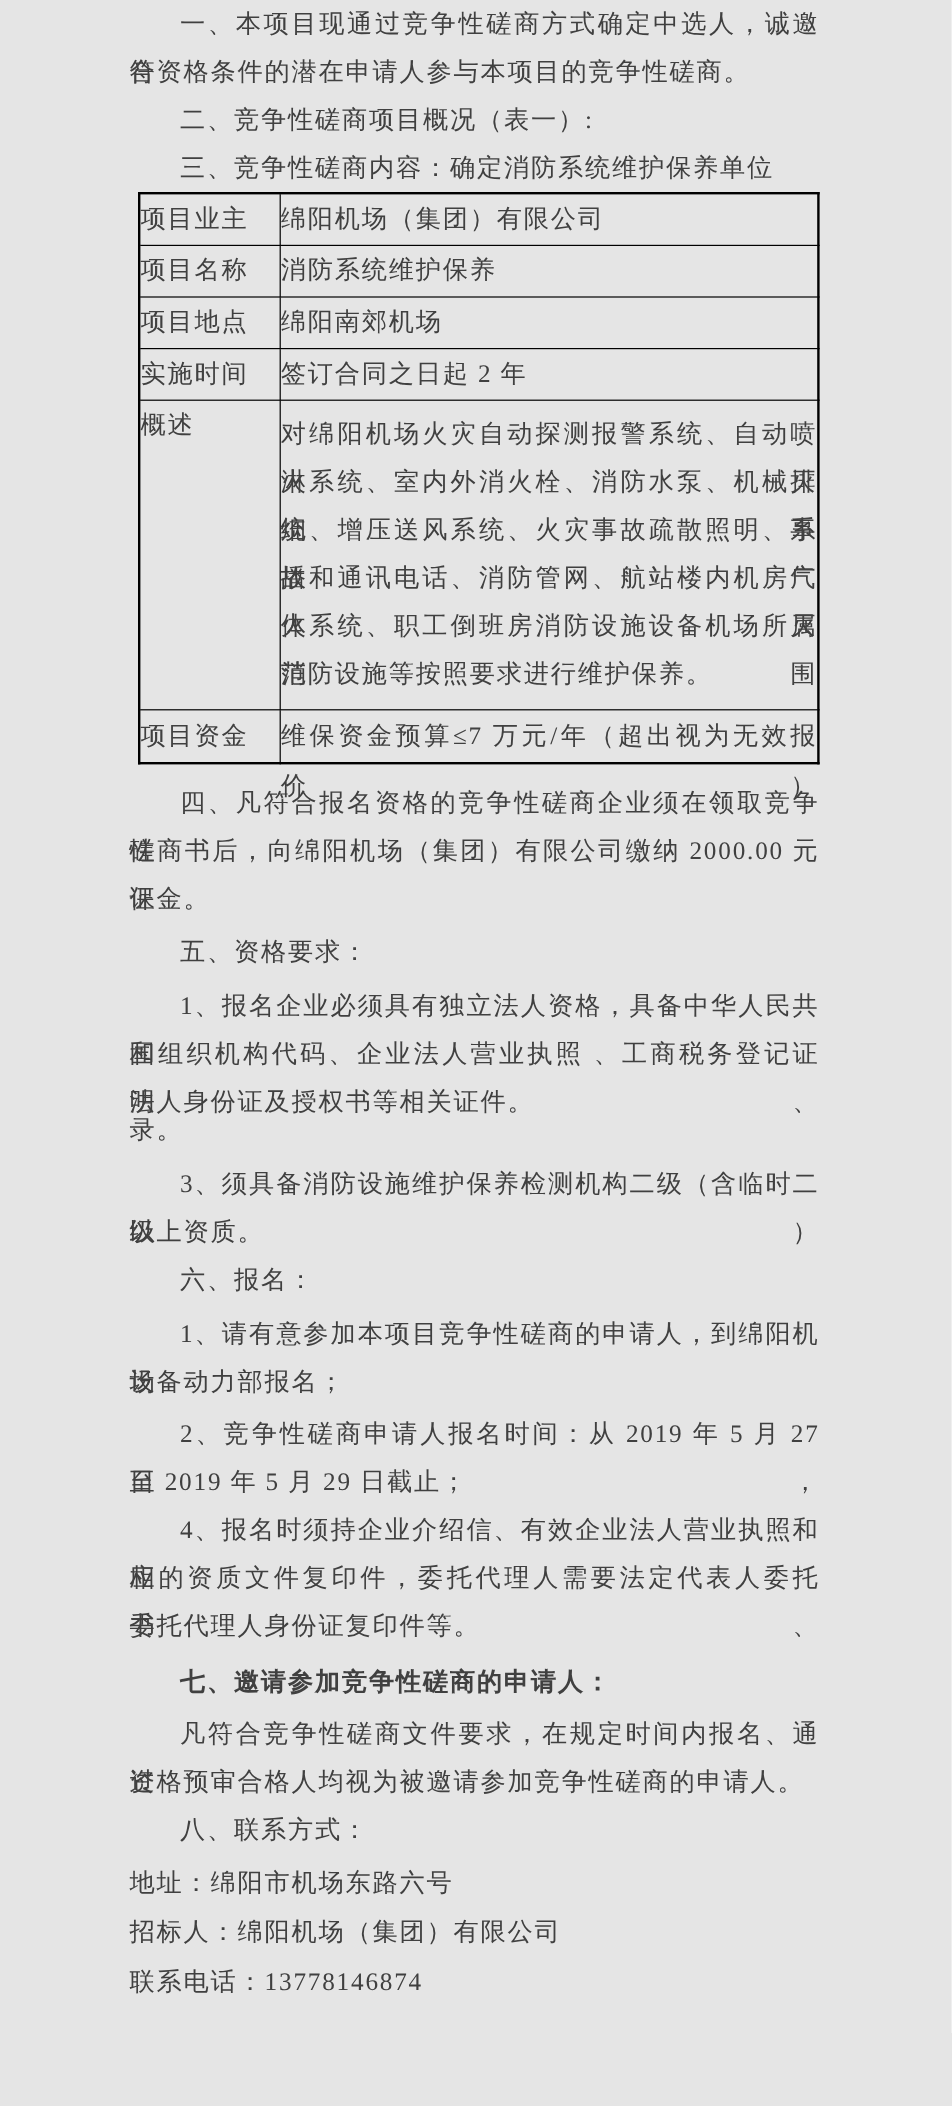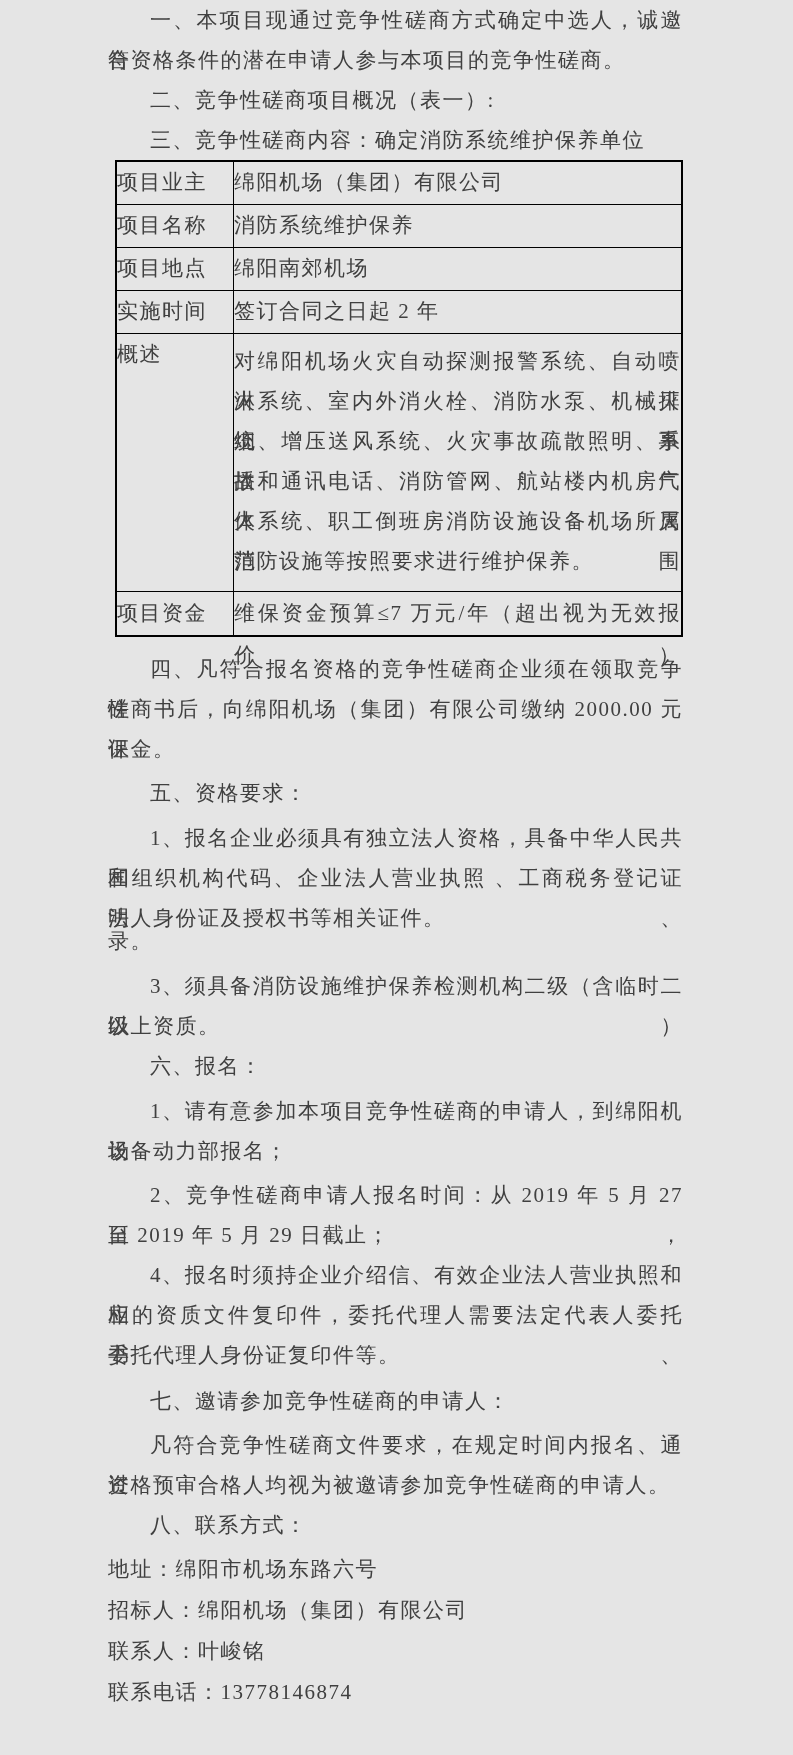--- a/index.html
+++ b/index.html
@@ -30,21 +30,21 @@
   .wrap .ln{white-space:normal;}
   .j{
     text-align:justify;
     text-align-last:justify;
     text-justify:inter-character;
     white-space:normal;
   }
   .ind{text-indent:42px;}
   .para{margin:0;}
   .m12{margin-top:12px;}
-  .m6{margin-top:6px;}
+  .m6{margin-top:6px;font-weight:bold;}
   .m5{margin-top:5px;}
   .m4{margin-top:4px;}
   .m0{margin-top:0;}
   .tight{margin-top:-17px;}
   table.info{
     border-collapse:collapse;
     border:2px solid #000;
     margin:0 0 0 7px;
     width:568px;
     table-layout:fixed;
@@ -201,18 +201,17 @@
       <div class="ln">资格预审合格人均视为被邀请参加竞争性磋商的申请人。</div>
     </div>
 
     <div class="para m0">
       <div class="ln ind">八、联系方式：</div>
     </div>
 
     <div class="para contact m4">
       <div class="ln">地址：绵阳市机场东路六号</div>
       <div class="ln">招标人：绵阳机场（集团）有限公司</div>
-      <div class="ln">联系人：叶峻铭</div>
       <div class="ln">联系电话：13778146874</div>
     </div>
 
   </div>
 </div>
 
 </body></html>

